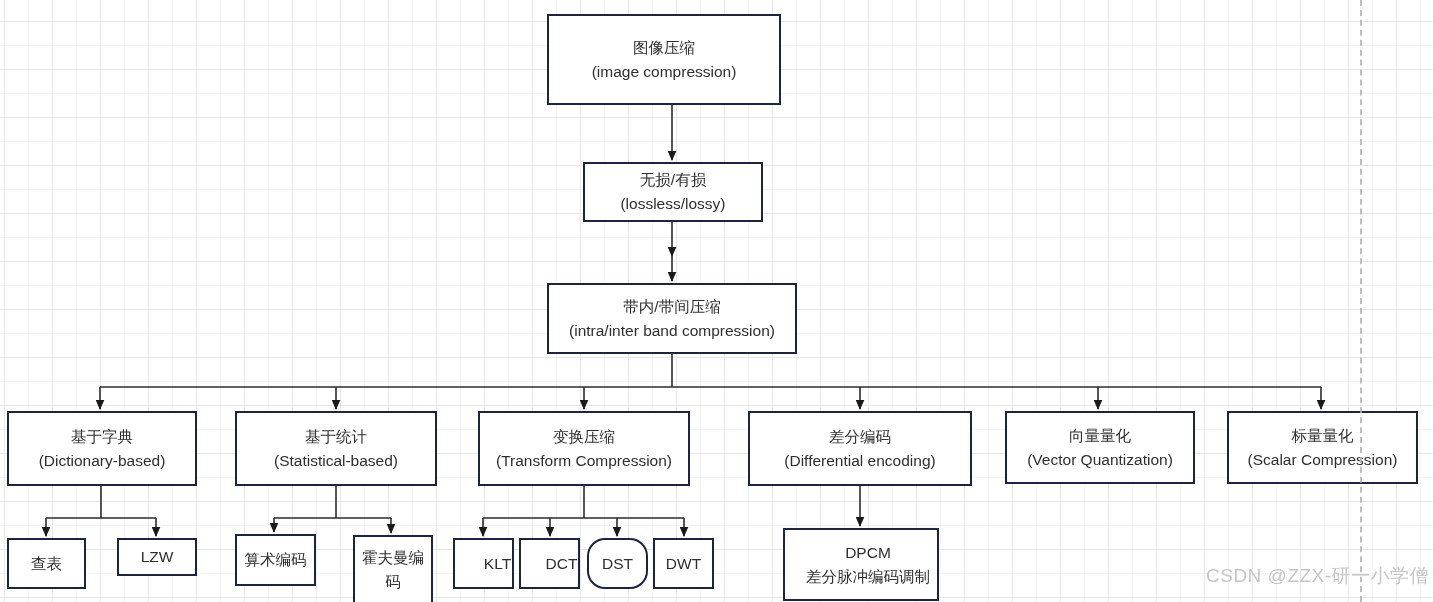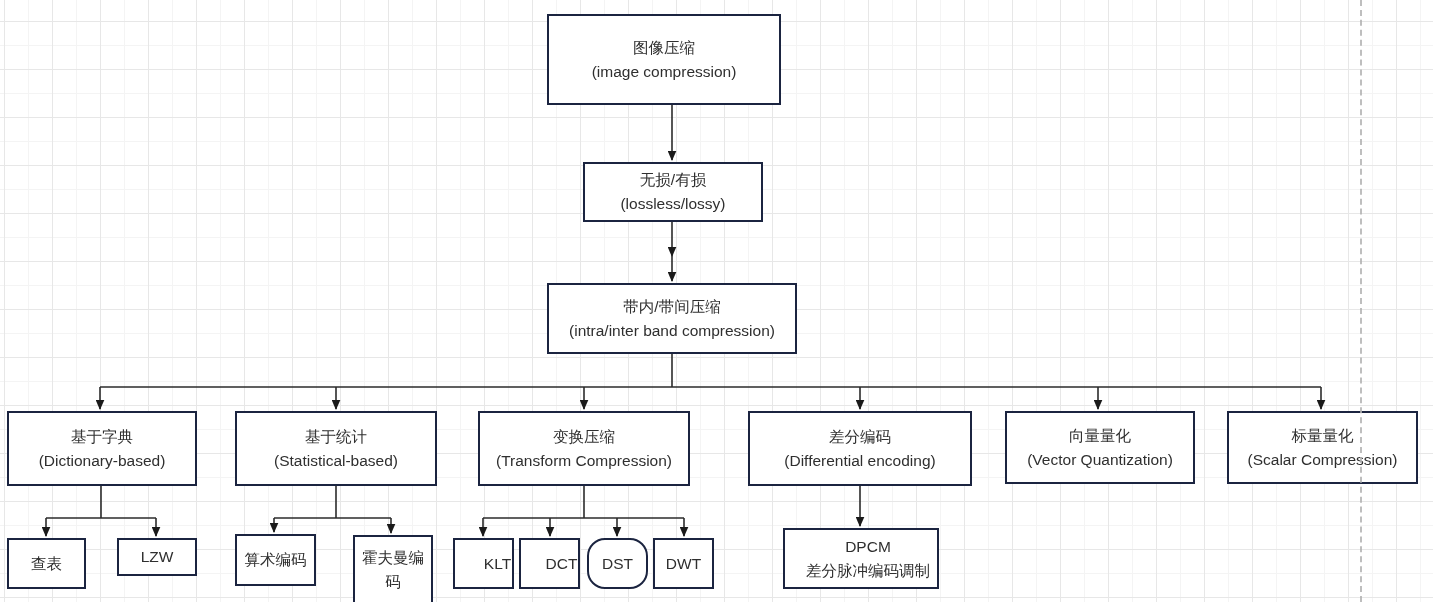--- a/index.html
+++ b/index.html
@@ -156,22 +156,23 @@
       </div>
       <div class="node" style="left: 519px; top: 538px; width: 61px; height: 51px; border-color: rgb(27, 36, 64); background: rgb(255, 255, 255); color: rgb(47, 47, 47); padding-left: 28px;">
         <div class="node-line">DCT</div>
       </div>
       <div class="node" style="left: 587px; top: 538px; width: 61px; height: 51px; border-color: rgb(27, 36, 64); background: rgb(255, 255, 255); color: rgb(47, 47, 47); border-radius: 18px;">
         <div class="node-line">DST</div>
       </div>
       <div class="node" style="left: 653px; top: 538px; width: 61px; height: 51px; border-color: rgb(27, 36, 64); background: rgb(255, 255, 255); color: rgb(47, 47, 47);">
         <div class="node-line">DWT</div>
       </div>
-      <div class="node" style="left: 783px; top: 528px; width: 156px; height: 61px; border-color: rgb(27, 36, 64); background: rgb(255, 255, 255); color: rgb(47, 47, 47); padding-left: 18px;">
+      <div class="node" style="left: 783px; top: 528px; width: 156px; height: 73px; border-color: rgb(27, 36, 64); background: rgb(255, 255, 255); color: rgb(47, 47, 47); padding-left: 18px;">
         <div class="node-line">DPCM</div>
         <div class="node-line">差分脉冲编码调制</div>
       </div>
     </div>
 
   <div class="page-guide" style="left: 1360px; border-left-color: rgb(179, 179, 179);"></div>
 
+  <div class="watermark" style="left: 1206px; top: 563px; color: rgb(198, 198, 198);">CSDN @ZZX-研一小学僧</div>
 
 </div>
 
 </body></html>

